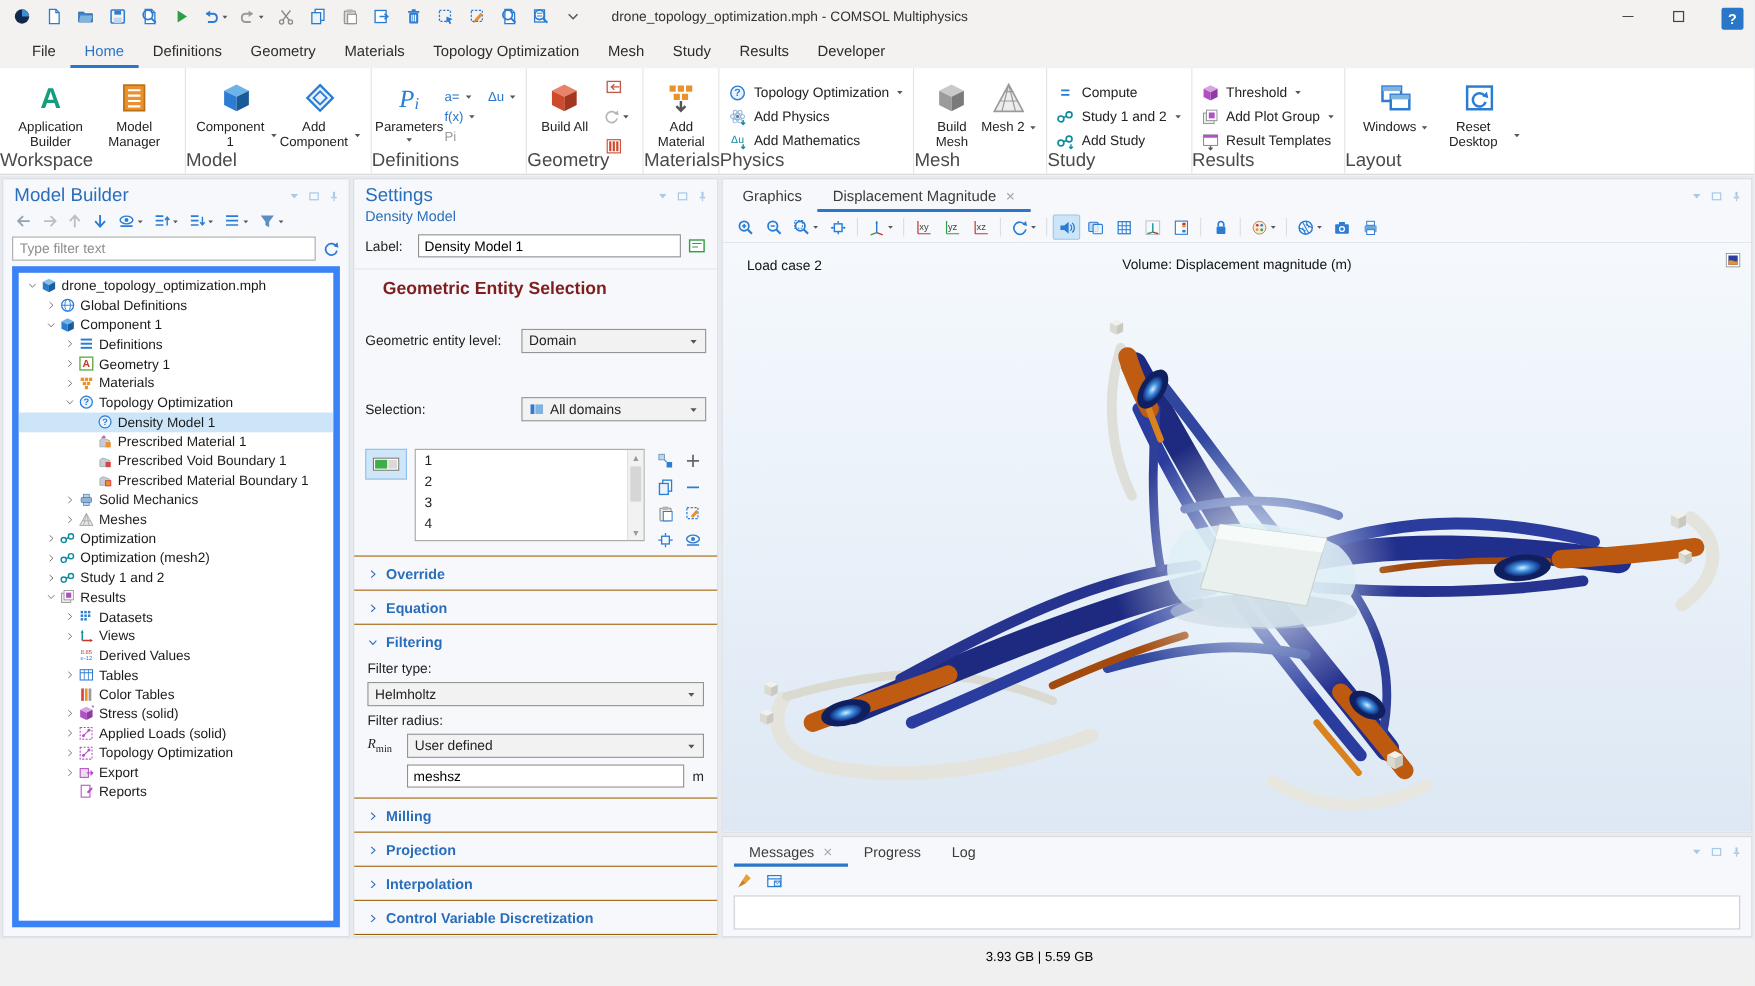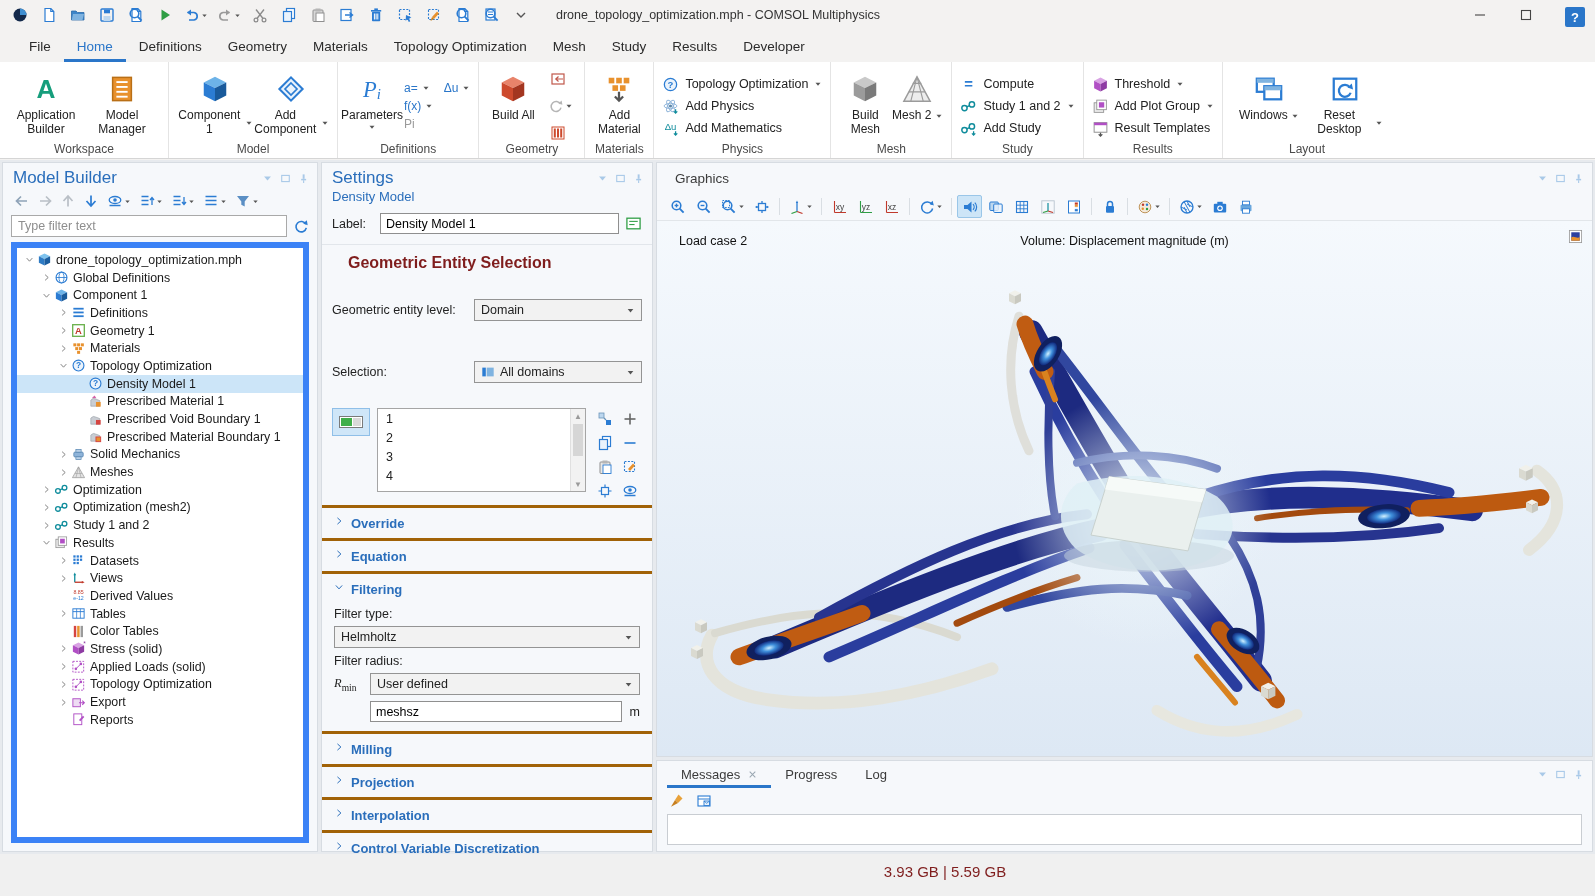--- a/index.html
+++ b/index.html
@@ -17,21 +17,21 @@
   
   .menubar { height:32px; display:flex; align-items:stretch; padding-left:16px; background:#f3f2f1; position:relative; }
   .menu-item { display:flex; align-items:center; padding:0 13px; font-size:13.5px; color:#2b2b2b; cursor:default; }
   .menu-item.active { color:#2a76c9; box-shadow:inset 0 -3px 0 #2a76c9; }
   .help-btn { position:absolute; right:10px; top:7px; width:20px; height:20px; background:#2a76c9; color:#fff;
               display:flex; align-items:center; justify-content:center; font-size:13px; font-weight:bold; border-radius:2px; }
 
   
   .ribbon { height:97px; background:#fff; border-bottom:1px solid #d5d5d5; display:flex; align-items:stretch; overflow:hidden; }
   .rgroup { position:relative; display:flex; align-items:flex-start; padding:8px 8px 18px 8px; border-right:1px solid #e4e4e4; }
-  .rgroup-label { position:absolute; left:0; right:0; bottom:2px; text-align:center; font-size:12px; color:#4a4a4a; }
+  .rgroup-label { position:absolute; left:0; right:0; bottom:2px; font-size:17px; color:#4a4a4a; }
   .rbtn { display:flex; flex-direction:column; align-items:center; width:76px; text-align:center; font-size:12px; color:#222; line-height:13.5px; cursor:default; padding-top:2px; }
   .rbtn .ricon { height:34px; display:flex; align-items:center; justify-content:center; margin-bottom:3px; }
   .rbtn.narrow { width:52px; }
   .rstack { display:flex; flex-direction:column; justify-content:center; gap:5px; height:72px; }
   .rrow { display:flex; align-items:center; gap:6px; font-size:12.5px; white-space:nowrap; color:#222; cursor:default; }
   .rside { display:flex; flex-direction:column; justify-content:center; gap:4px; height:72px; margin-left:6px; }
   .rside-row { display:flex; align-items:center; gap:4px; font-size:12px; color:#2a76c9; }
   .rside-row.gray { color:#9a9a9a; }
   .caret-wrap { display:inline-flex; align-items:center; }
 
@@ -78,21 +78,21 @@
   .tg .on { flex:1.3; background:#3fae49; margin:1px; }
   .tg .off { flex:1; background:#d9d9d9; margin:1px 1px 1px 0; }
   .sel-list { flex:1; background:#fff; border:1px solid #a5a5a5; height:84px; position:relative; overflow:hidden; }
   .sel-list .num { height:19px; padding-left:8px; font-size:12.5px; display:flex; align-items:center; }
   .sel-scroll { position:absolute; right:0; top:0; bottom:0; width:15px; background:#f2f2f2; border-left:1px solid #e0e0e0; }
   .sel-scroll .thumb { position:absolute; top:15px; left:2px; right:2px; height:32px; background:#d6d6d6; }
   .sel-scroll .sa { position:absolute; left:0; right:0; height:14px; color:#9a9a9a; font-size:8px; display:flex; align-items:center; justify-content:center; }
   .sel-scroll .sa.dn { bottom:0; }
   .sel-icons { display:grid; grid-template-columns:24px 24px; grid-auto-rows:23px; gap:1px; flex:none; }
   .sel-icons .tbtn { width:24px; height:22px; }
-  .sec { display:flex; gap:7px; padding:8px 10px 7px 12px; border-top:3px solid #a16207; color:#2a6ebb; font-weight:bold; font-size:13px; cursor:default; }
+  .sec { display:flex; align-items:center; gap:7px; padding:8px 10px 7px 12px; border-top:1px solid #a16207; color:#2a6ebb; font-weight:bold; font-size:13px; cursor:default; }
   .sub-lab { font-size:12.5px; margin:3px 12px 2px 12px; color:#222; }
   .filt-row { display:flex; align-items:center; margin:3px 12px; gap:8px; }
   .rmin { font-size:12.5px; font-style:italic; font-family:"Liberation Serif",serif; flex:none; width:28px; }
   .rmin sub { font-size:9.5px; font-style:normal; }
   .unit { font-size:12.5px; flex:none; }
 
   
   .gfx-tabs { height:30px; display:flex; align-items:stretch; padding-left:4px; gap:0; position:relative; flex:none; }
   .gtab { display:flex; align-items:center; gap:8px; padding:0 14px; font-size:13.5px; color:#3b3b3b; cursor:default; }
   .gtab.active { box-shadow:inset 0 -3px 0 #2a76c9; }
@@ -108,21 +108,21 @@
   .cv-corner { position:absolute; right:9px; top:8px; }
 
   
   .msg-tabs { height:27px; display:flex; align-items:stretch; padding-left:10px; flex:none; }
   .msg-toolbar { display:flex; align-items:center; padding:2px 8px; gap:3px; flex:none; }
   .msg-toolbar .tbtn { width:24px; height:21px; }
   .msg-box { margin:1px 10px 6px 10px; background:#fff; border:1px solid #c9cdd2; flex:1; }
 
   
   .statusbar { position:absolute; left:0; right:0; bottom:0; height:42px; background:#f0f0f0; }
-  .statusbar .mem { position:absolute; left:945px; top:9px; transform:translateX(-50%); font-size:15px; color:#7f1d1d; white-space:nowrap; }
+  .statusbar .mem { position:absolute; left:945px; top:9px; transform:translateX(-50%); font-size:12px; color:#000000; white-space:nowrap; }
 
   svg { display:block; }
 </style>
 </head>
 <body>
 
 <div class="app">
 
   <div class="titlebar">
     <div class="qat">
@@ -1463,20 +1463,28 @@
           <span>Control Variable Initial Value</span>
         </div>
     </div>
 
     <div class="right-col">
       <div class="panel gfx-panel">
         <div class="gfx-tabs">
           <span class="gtab">
               <span>Graphics</span>
             </span>
+          <span class="gtab active">
+            <span>Displacement Magnitude</span>
+            <span>
+                <svg width="9" height="9" viewBox="0 0 16 16" xmlns="http://www.w3.org/2000/svg">
+                  <path d="M3 3 L13 13 M13 3 L3 13" stroke="#9aa7b2" stroke-width="1.8"></path>
+                </svg>
+              </span>
+          </span>
           <span class="pcorner" style="margin-left:auto; padding-right:8px;">
             <span>
                 <svg width="11" height="11" viewBox="0 0 16 16" xmlns="http://www.w3.org/2000/svg">
                   <polygon points="3,5 13,5 8,11" fill="#a9c9e8"></polygon>
                 </svg>
               </span>
             <span>
                 <svg width="11" height="11" viewBox="0 0 16 16" xmlns="http://www.w3.org/2000/svg">
                   <rect x="2.5" y="3.5" width="11" height="9" fill="none" stroke="#a9c9e8" stroke-width="1.6"></rect>
                 </svg>

